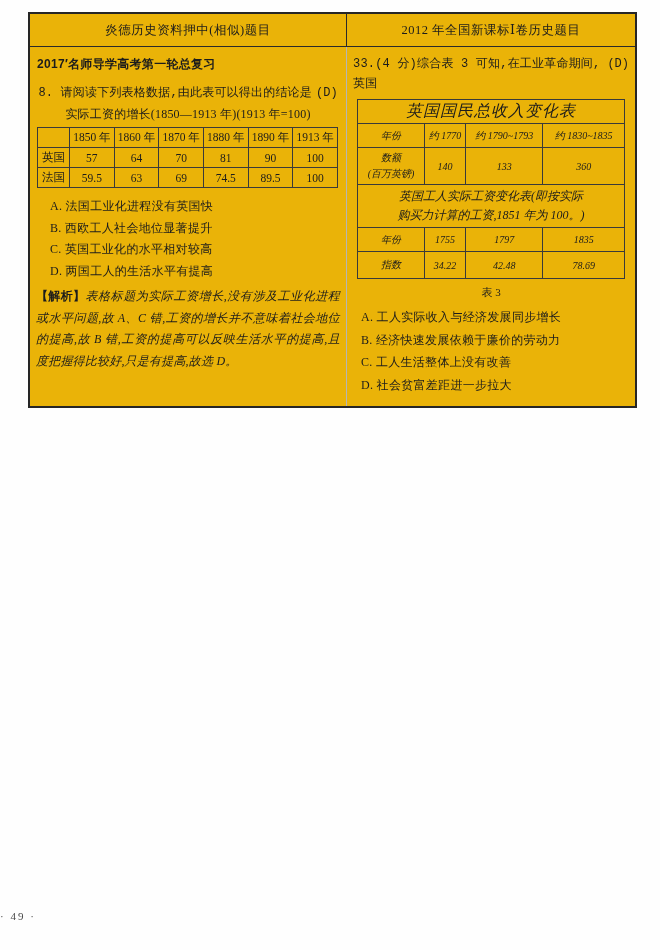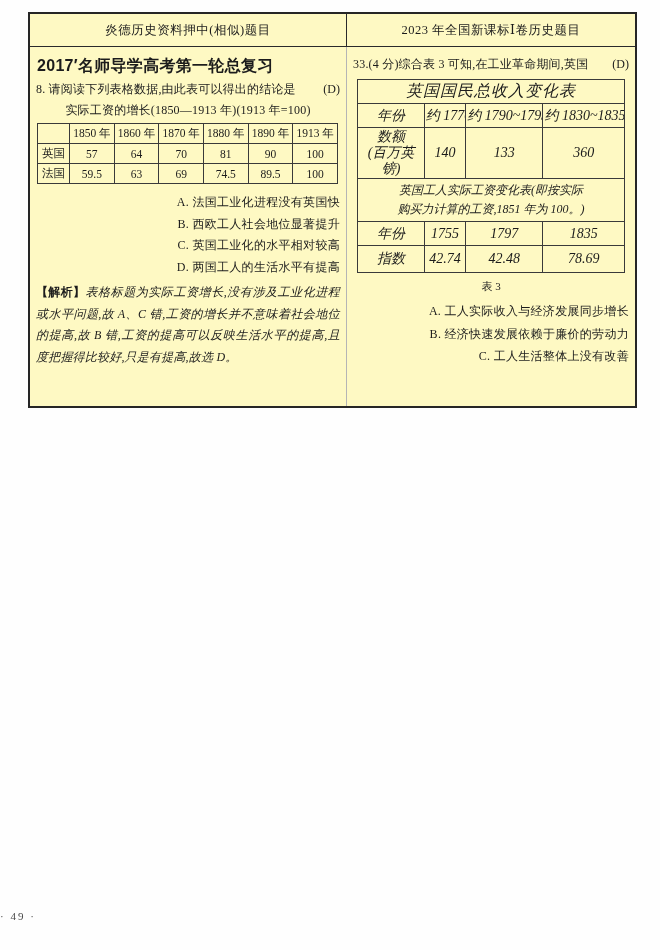--- a/index.html
+++ b/index.html
@@ -7,74 +7,74 @@
     width:660px;height:950px;background:#ffffff;
     font-family:"Liberation Serif","DejaVu Serif",serif;
     color:#1c1c1c;position:relative;overflow:hidden;
   }
   .page{position:absolute;inset:0;background:#fefefe;}
 
   
   .frame{
     position:absolute;left:28px;top:12px;width:609px;height:396px;
     border:2px solid #262626;box-sizing:border-box;
-    display:flex;flex-direction:column;background:#fef9c3;
+    display:flex;flex-direction:column;background:#eab308;
   }
   .header-row{
     display:flex;flex:none;height:32px;border-bottom:1.5px solid #2a2a2a;
   }
   .header-cell{
     display:flex;align-items:center;justify-content:center;
     font-size:12.5px;letter-spacing:.5px;box-sizing:border-box;
   }
   .header-cell.left{width:52.4%;border-right:1.5px solid #2a2a2a;}
   .header-cell.right{width:47.6%;}
 
   .body-row{flex:1;display:flex;min-height:0;}
   .col{box-sizing:border-box;padding:7px 6px 6px 6px;font-size:12px;}
   .col.left{width:52.4%;border-right:1.5px solid #b5b5b5;}
   .col.right{width:47.6%;}
 
   .series-title{
     font-family:"Liberation Sans","DejaVu Sans",sans-serif;
-    font-weight:bold;font-size:16px;margin:2px 0 2px 1px;letter-spacing:.3px;
-  }
-  .q-line{display:flex;justify-content:space-between;line-height:20px;margin-bottom:2px;}
+    font-weight:bold;font-size:12px;margin:2px 0 10px 1px;letter-spacing:.3px;
+  }
+  .q-line{display:flex;justify-content:center;line-height:20px;margin-bottom:2px;font-family:Liberation Mono, monospace;}
   .q-text{letter-spacing:.2px;}
   .q-answer{flex:none;padding-left:4px;}
 
   .tbl-title{text-align:center;font-size:12px;line-height:19px;margin:1px 0 3px 0;letter-spacing:.2px;}
 
   table{border-collapse:collapse;}
   .wage-table{width:99%;margin:2px 0 8px 1px;table-layout:fixed;}
   .wage-table th,.wage-table td{
     border:1px solid #3a3a3a;text-align:center;font-weight:normal;
     font-size:11.5px;height:19px;padding:0 1px;overflow:hidden;white-space:nowrap;
   }
   .wage-table col.c-label{width:32px;}
 
-  .options{margin:1px 0 0 0;padding:0 0 0 14px;list-style:none;text-align:right;}
+  .options{margin:1px 0 0 0;padding:0 0 0 14px;list-style:none;}
   .options li{line-height:21.5px;letter-spacing:.3px;}
   .col.right .options{padding-left:8px;}
   .col.right .options li{line-height:22.5px;}
 
   .analysis{margin:4px 0 0 0;line-height:21.5px;text-align:justify;font-size:12px;}
   .analysis .tag{
     font-family:"Liberation Sans","DejaVu Sans",sans-serif;
     font-weight:bold;font-style:normal;
   }
   .analysis .body{font-style:italic;letter-spacing:.2px;}
 
   
   .income-table{
     width:97%;margin:5px auto 3px auto;table-layout:fixed;
     font-style:italic;
   }
   .income-table td{
-    border:1px solid #3a3a3a;text-align:center;font-size:14px;
+    border:1px solid #3a3a3a;text-align:center;font-size:10px;
     padding:1px 1px;overflow:hidden;
   }
   .income-table .t-head{height:19px;font-size:16px;letter-spacing:1px;}
   .income-table .r-years td{height:21px;white-space:nowrap;}
   .income-table .r-amount td{height:34px;}
   .income-table .lbl2 span{display:block;line-height:16px;}
   .income-table .t-sub{height:40px;line-height:19px;font-size:12px;}
   .income-table .r-wyears td{height:21px;}
   .income-table .r-index td{height:24px;}
   .tbl-caption{text-align:center;font-size:11px;line-height:20px;margin:3px 0 4px 0;}
@@ -85,21 +85,21 @@
   }
 </style>
 </head>
 <body>
 
 <div class="page">
   <div class="frame">
 
     <div class="header-row">
       <div class="header-cell left">炎德历史资料押中(相似)题目</div>
-      <div class="header-cell right">2023 年全国新课标Ⅰ卷历史题目</div>
+      <div class="header-cell right">2012 年全国新课标Ⅰ卷历史题目</div>
     </div>
 
     <div class="body-row">
 
       <div class="col left">
         <div class="series-title">2017′名师导学高考第一轮总复习</div>
 
         <div class="q-line">
           <span class="q-text">8. 请阅读下列表格数据,由此表可以得出的结论是</span>
           <span class="q-answer">(D)</span>
@@ -197,33 +197,34 @@
             </td>
           </tr>
           <tr class="r-wyears">
             <td>年份</td>
             <td>1755</td>
             <td>1797</td>
             <td>1835</td>
           </tr>
           <tr class="r-index">
             <td>指数</td>
-            <td>42.74</td>
+            <td>34.22</td>
             <td>42.48</td>
             <td>78.69</td>
           </tr>
         </tbody>
           </table>
 
         <div class="tbl-caption">表 3</div>
 
         <ul class="options">
           <li>A. 工人实际收入与经济发展同步增长</li>
           <li>B. 经济快速发展依赖于廉价的劳动力</li>
           <li>C. 工人生活整体上没有改善</li>
+          <li>D. 社会贫富差距进一步拉大</li>
         </ul>
       </div>
 
     </div>
   </div>
 
   <div class="page-number">· 49 ·</div>
 </div>
 
 </body></html>

